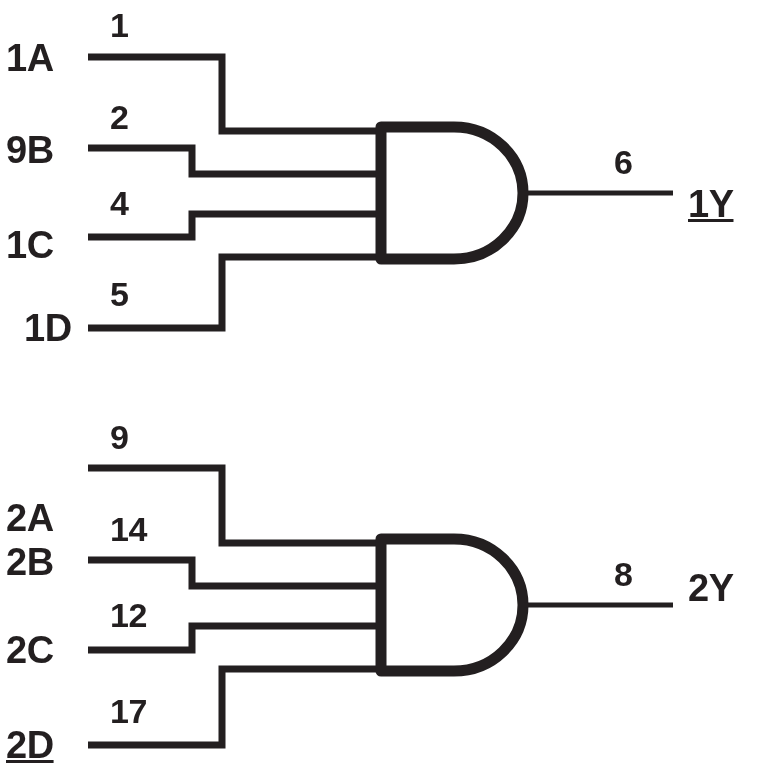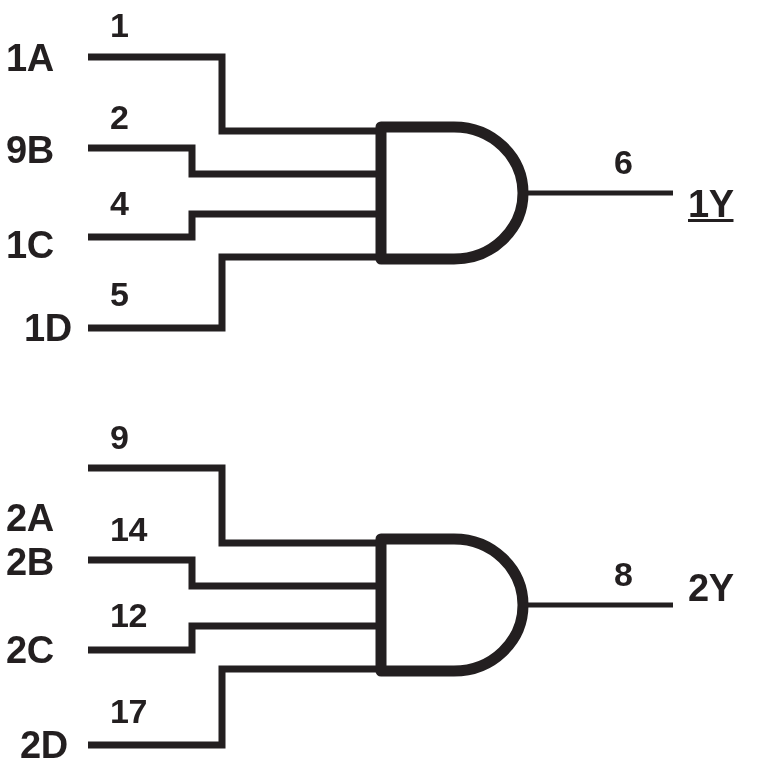--- a/index.html
+++ b/index.html
@@ -95,19 +95,19 @@
 
   <div class="port-label" style="left:6px;  top:470px;margin-top:48px;">2A</div>
   <div class="pin-label" style="left:110px; top:420px;">9</div>
 
   <div class="port-label" style="left:6px;  top:562px;">2B</div>
   <div class="pin-label" style="left:110px; top:512px;">14</div>
 
   <div class="port-label" style="left:6px;  top:650px;">2C</div>
   <div class="pin-label" style="left:110px; top:598px;">12</div>
 
-  <div class="port-label" style="left:20px;  top:745px;">2D</div>
+  <div class="port-label" style="left:6px;  top:745px;text-decoration:underline;">2D</div>
   <div class="pin-label" style="left:110px; top:694px;">17</div>
 
   <div class="pin-label" style="left:614px; top:557px;">8</div>
   <div class="port-label" style="left:688px; top:588px;">2Y</div>
 
 </div>
 
 </body></html>

